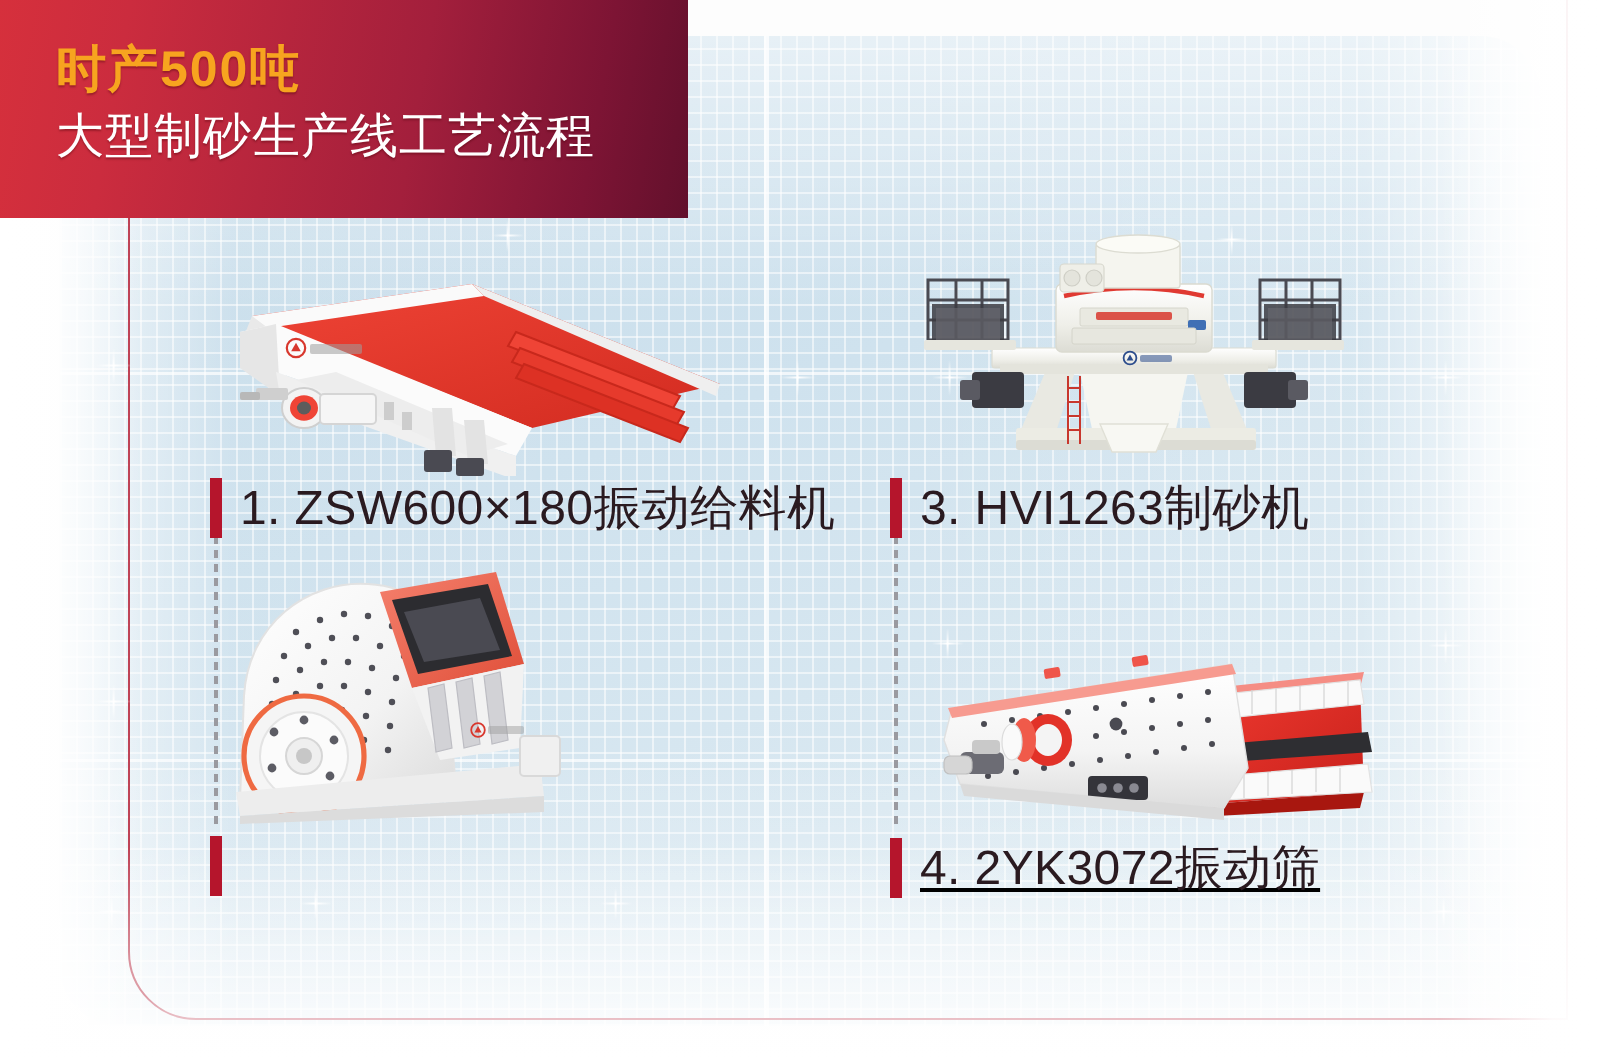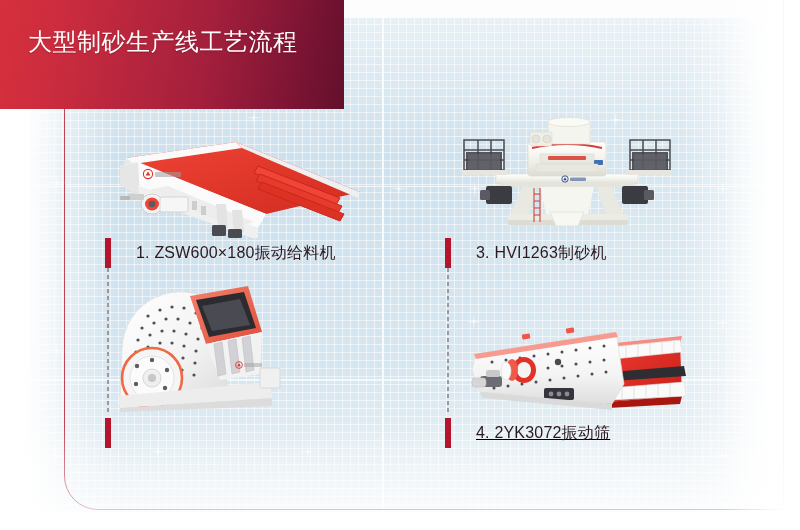--- a/index.html
+++ b/index.html
@@ -114,25 +114,24 @@
     align-items:center;
     z-index:5;
   }
   .item-label .bar {
     width:6px; height:30px;
     background:#b5152c;
     margin-right:9px;
     flex:0 0 auto;
   }
   .item-label .txt {
-    font-size:16px;
+    font-size:24px;
     color:#2a1a20;
     white-space:nowrap;
     letter-spacing:0.2px;
-    margin-left:16px;
   }
   
   .dotted {
     position:absolute;
     width:2px;
     background-image:linear-gradient(#9a9aa0 55%, rgba(0,0,0,0) 0%);
     background-size:2px 7px;
     background-repeat:repeat-y;
     z-index:4;
   }
@@ -499,20 +498,21 @@
       <rect x="56" y="14" width="8" height="5" rx="1" fill="#ef554a" transform="rotate(-9 60 16)"></rect>
       <rect x="100" y="8" width="8" height="5" rx="1" fill="#ef554a" transform="rotate(-9 104 10)"></rect>
 
       <polygon points="14,72 146,84 146,90 16,78" fill="#dadada"></polygon>
     </svg>
   </div>
 
   <div class="red-frame"></div>
 
   <div class="banner">
+    <div class="line1">时产500吨</div>
     <div class="line2">大型制砂生产线工艺流程</div>
   </div>
 
   <div class="dotted" style="left:107px; top:268px; height:146px;"></div>
   <div class="dotted" style="left:447px; top:268px; height:146px;"></div>
 
   <div class="item-label" style="left:105px; top:238px;">
     <span class="bar"></span>
     <span class="txt">1. ZSW600×180振动给料机</span>
   </div>

